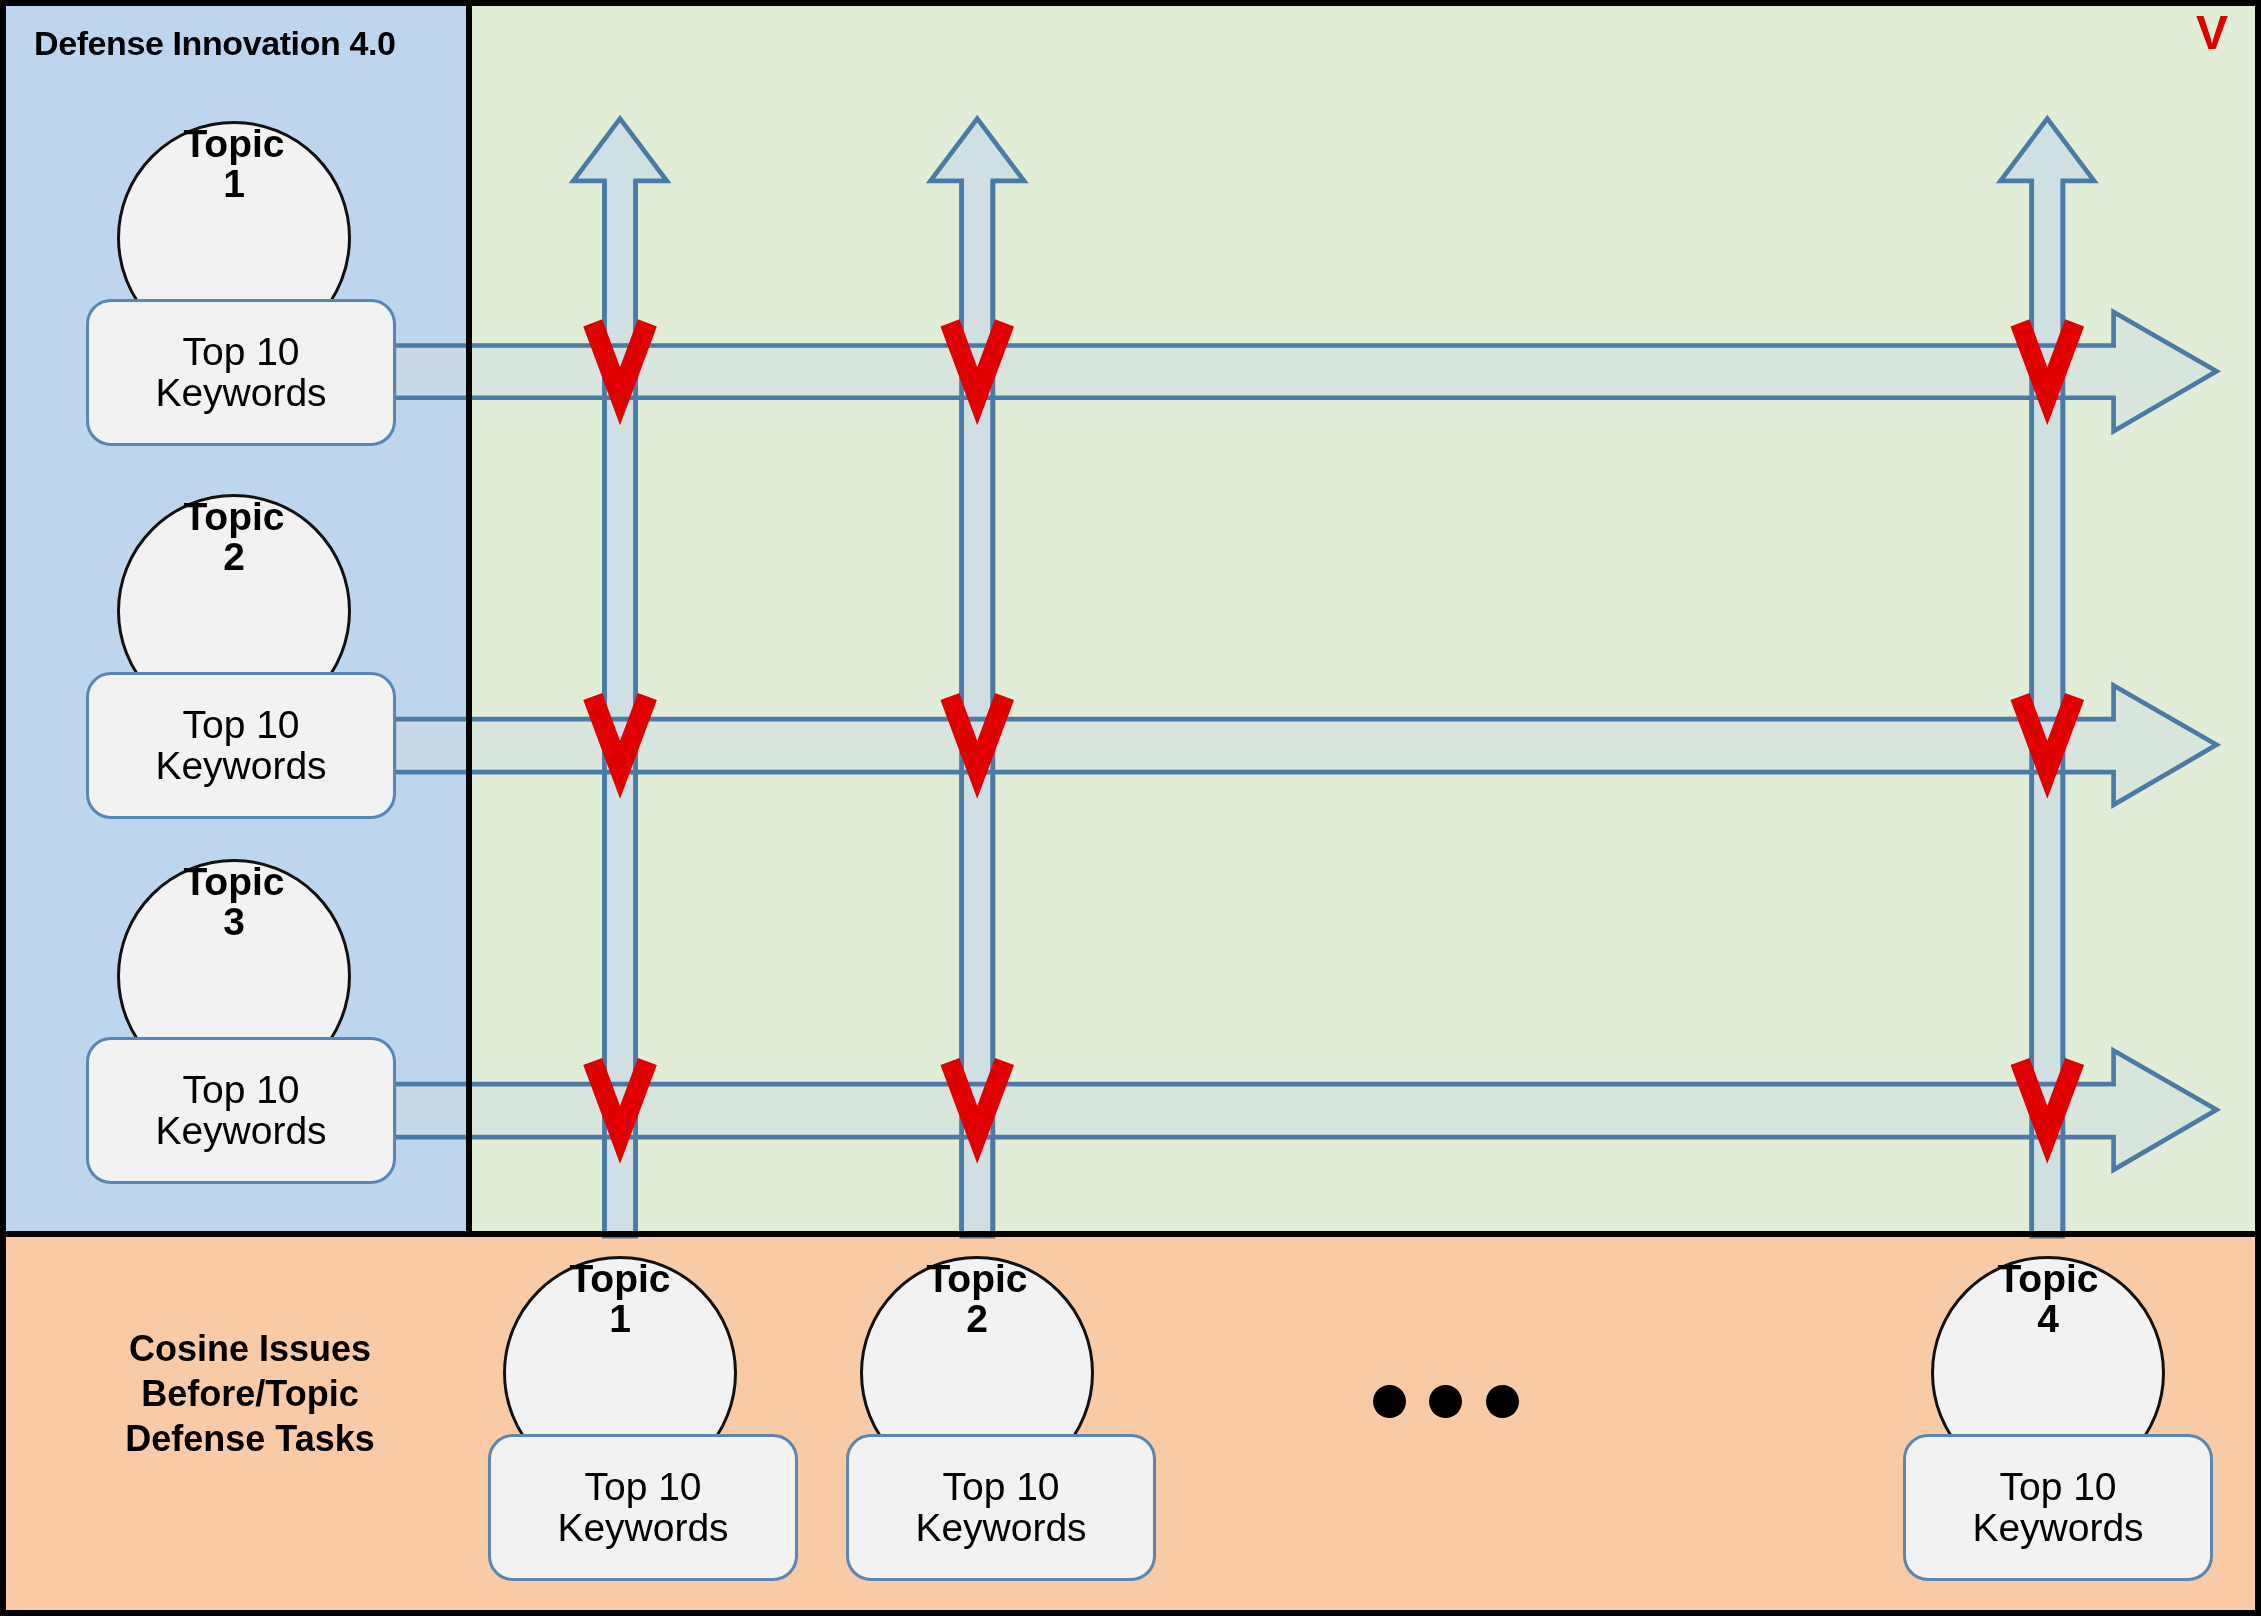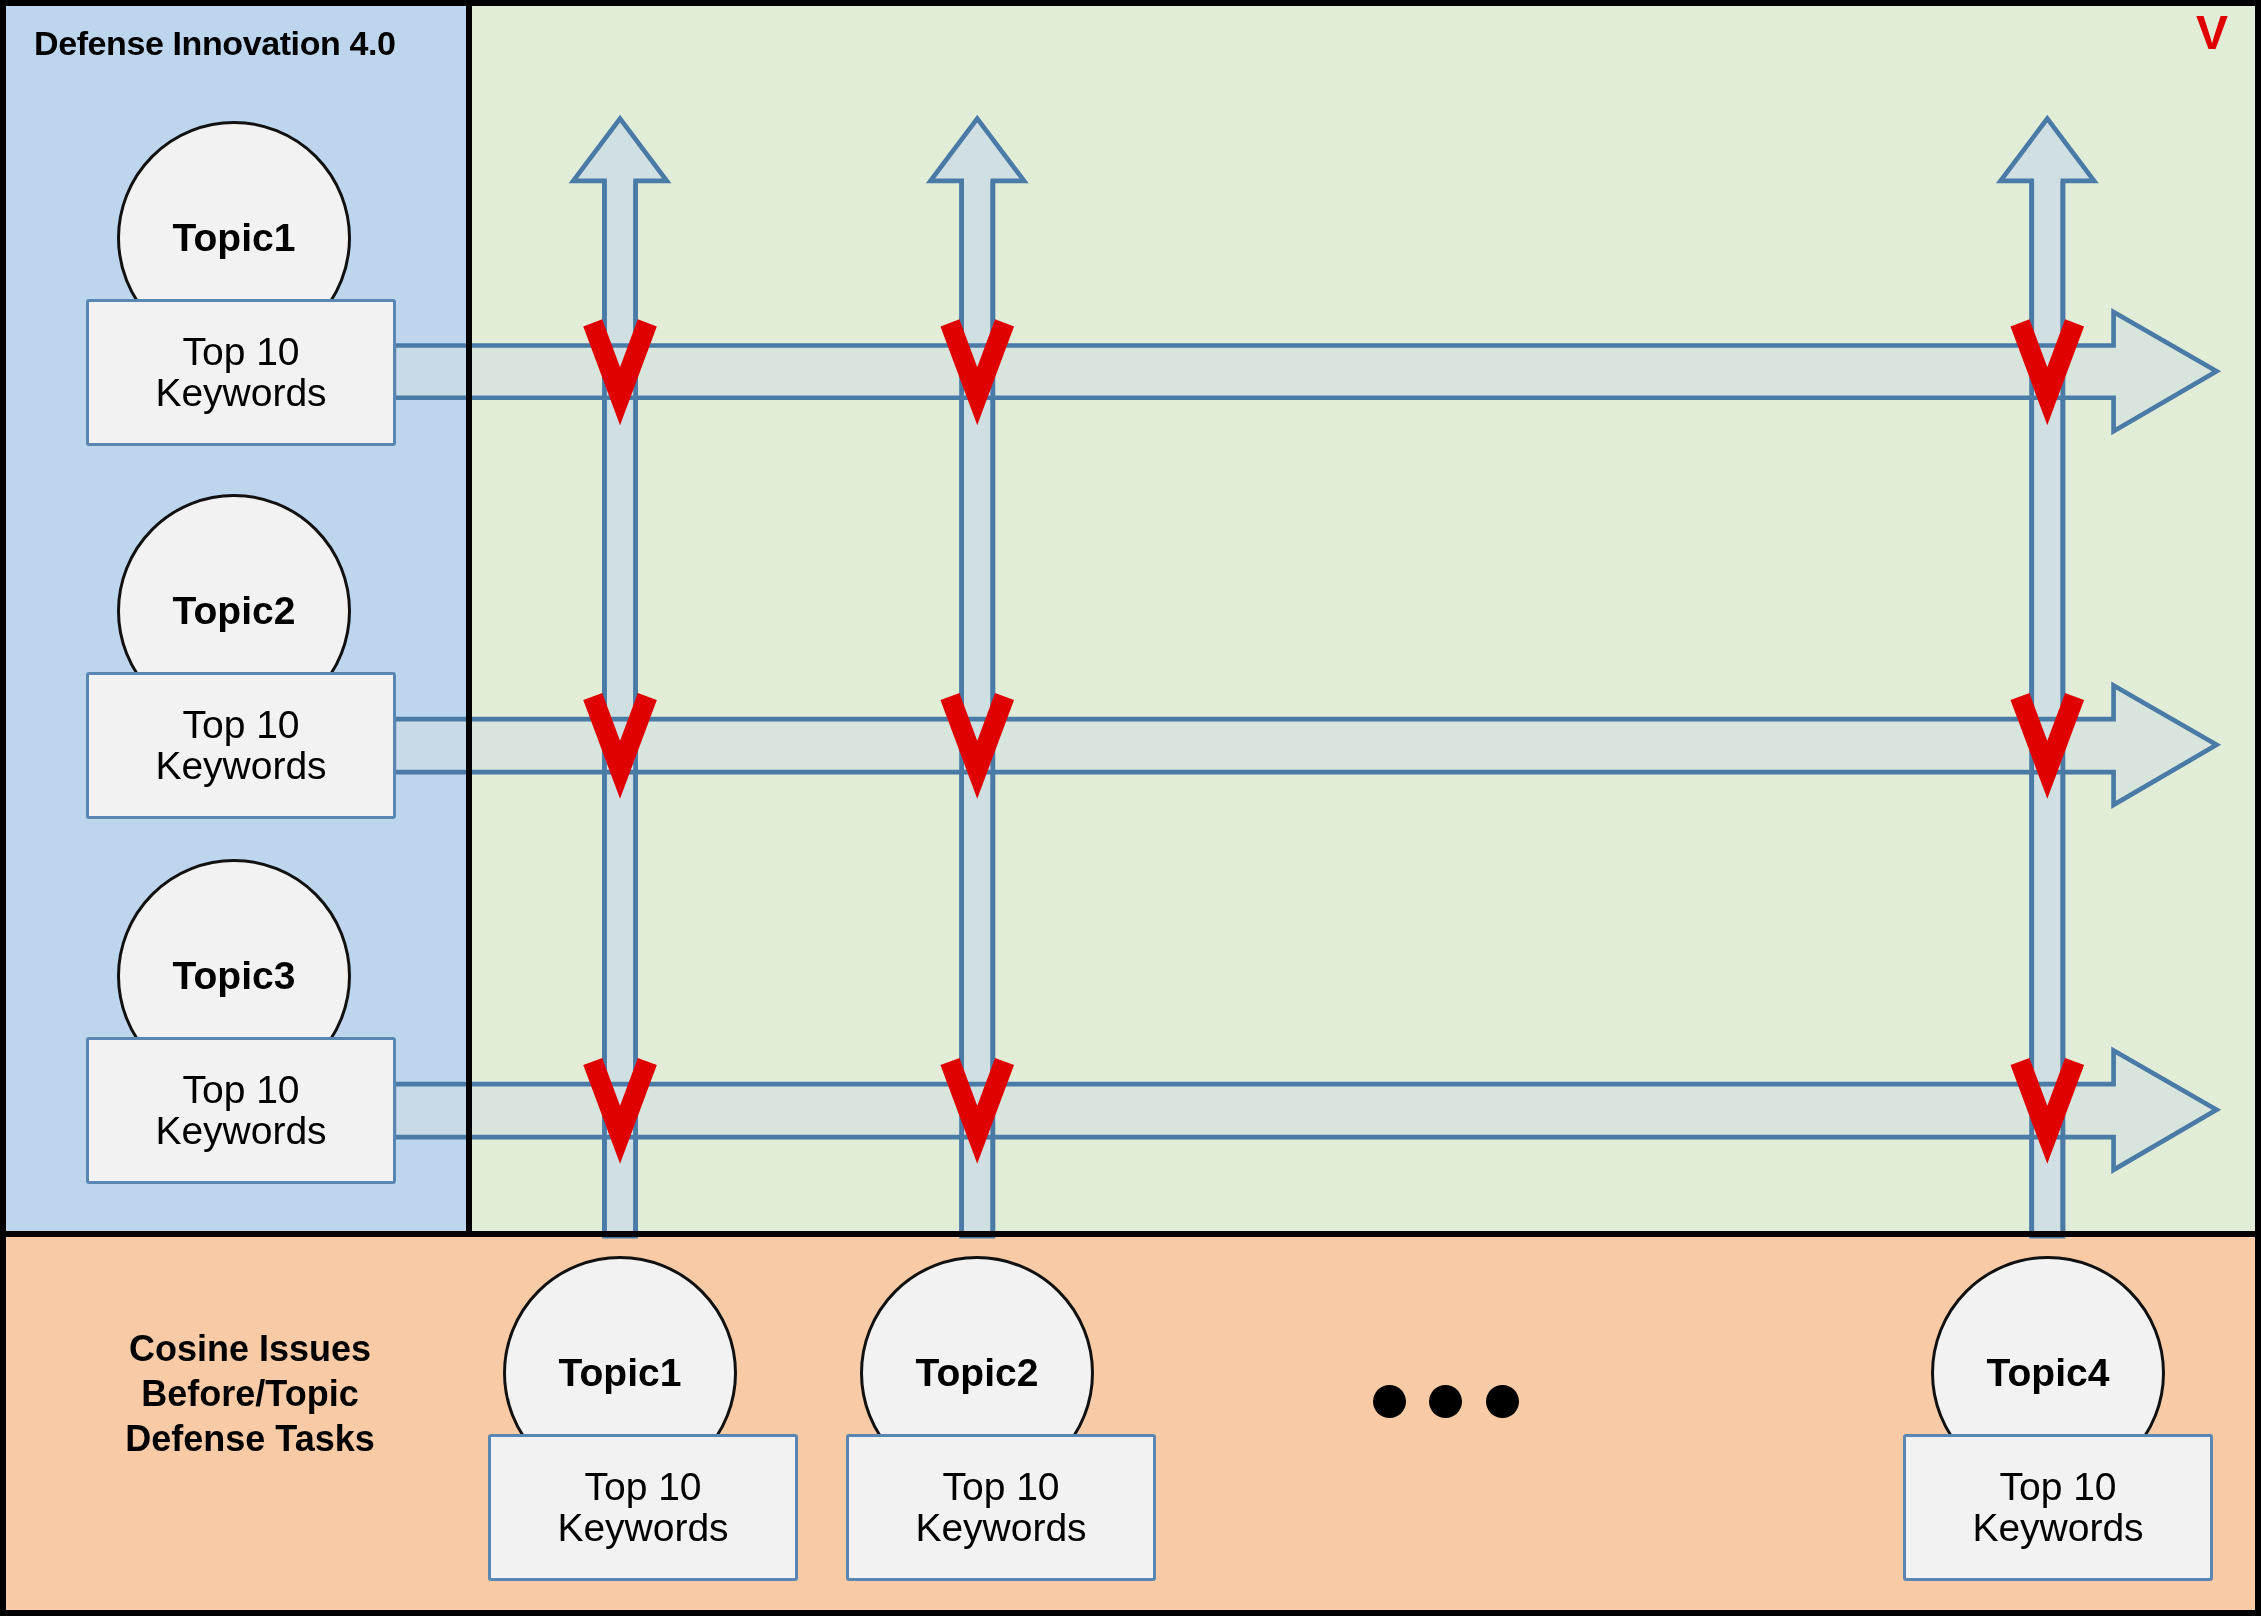--- a/index.html
+++ b/index.html
@@ -28,31 +28,31 @@
   #title-blue{left:34px;top:15.6px;font-size:34px;font-weight:600;letter-spacing:-0.4px;}
   #title-green{left:524px;top:15.6px;font-size:39px;font-weight:700;}
   #legend-wrap{position:absolute;right:33px;top:9.4px;display:flex;align-items:center;gap:12.5px;}
   #legend-v{color:#E00000;font-size:48px;font-weight:700;line-height:1;}
   #legend-label{color:#000;font-size:48px;font-weight:700;line-height:1;white-space:nowrap;}
   .circ{
     position:absolute;
     background:#F2F2F2;
     border:3.1px solid #111;
     border-radius:50%;
-    display:flex;align-items:center;justify-content:center;
+    display:flex;flex-direction:column;align-items:center;justify-content:flex-start;
     font-weight:700;line-height:1.02;
     color:#000;
     box-sizing:border-box;
     z-index:6;
   }
   .kwbox{
     position:absolute;
     background:#F2F2F2;
     border:3.1px solid #5A86B4;
-    border-radius:3px;
+    border-radius:25px;
     display:flex;flex-direction:column;align-items:center;justify-content:center;
     line-height:1.05;
     color:#000;
     box-sizing:border-box;
     z-index:7;
   }
   .circ span,.kwbox span{display:block;text-align:center;}
 
   
   .left-circ{width:234px;height:234px;font-size:39px;}

